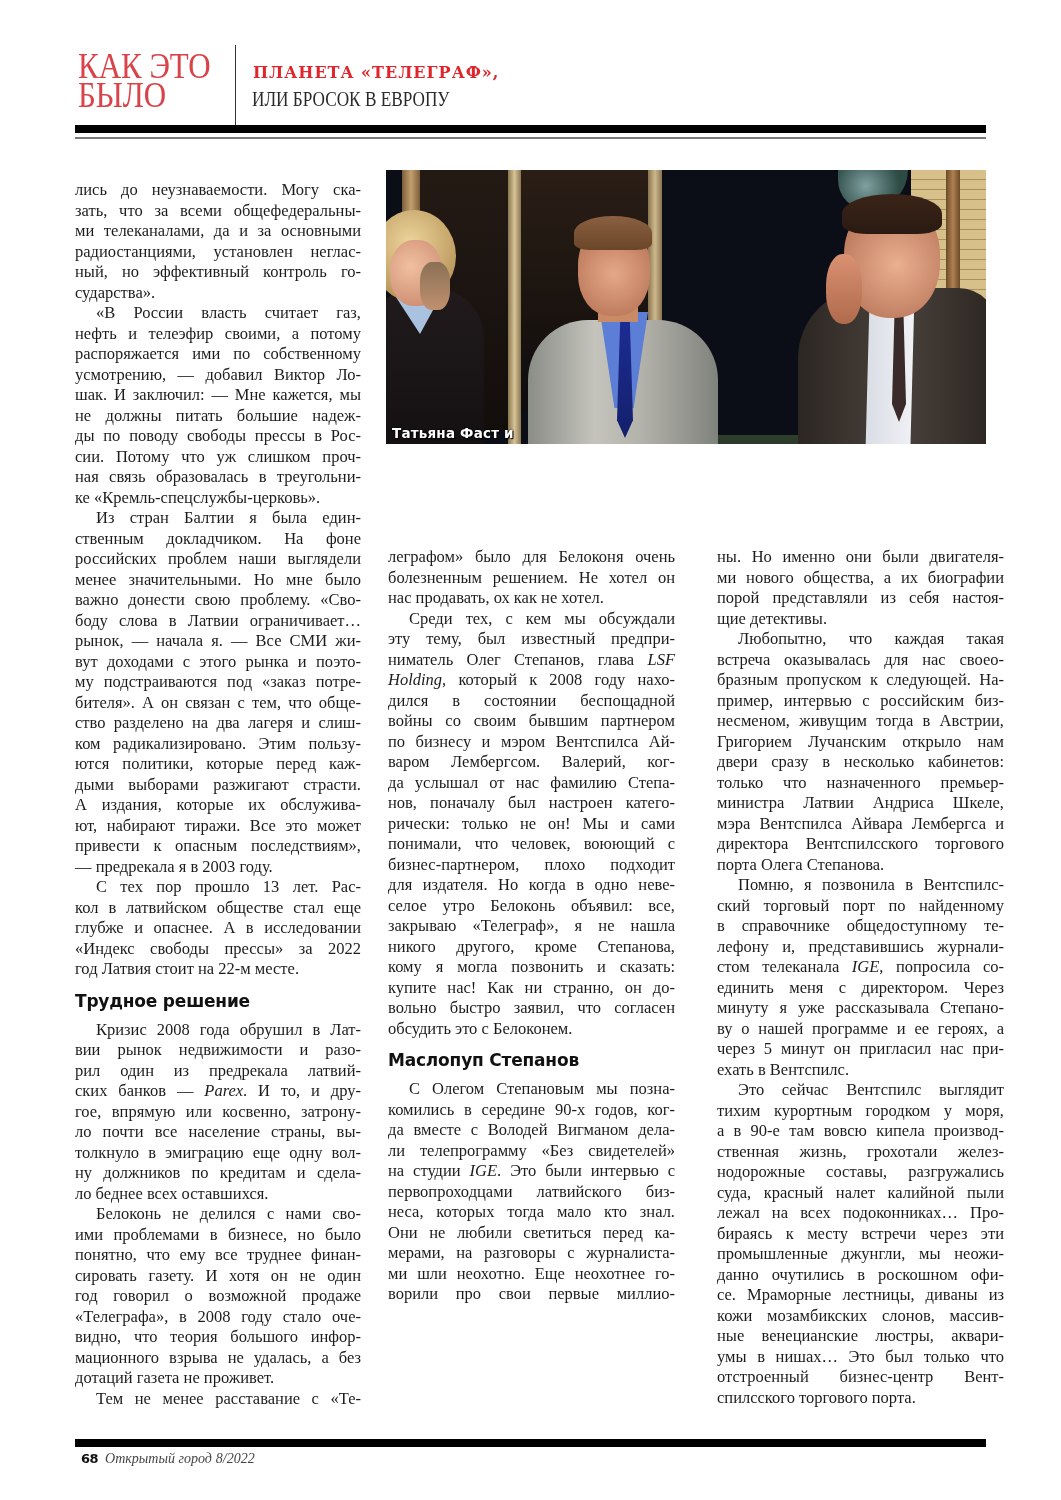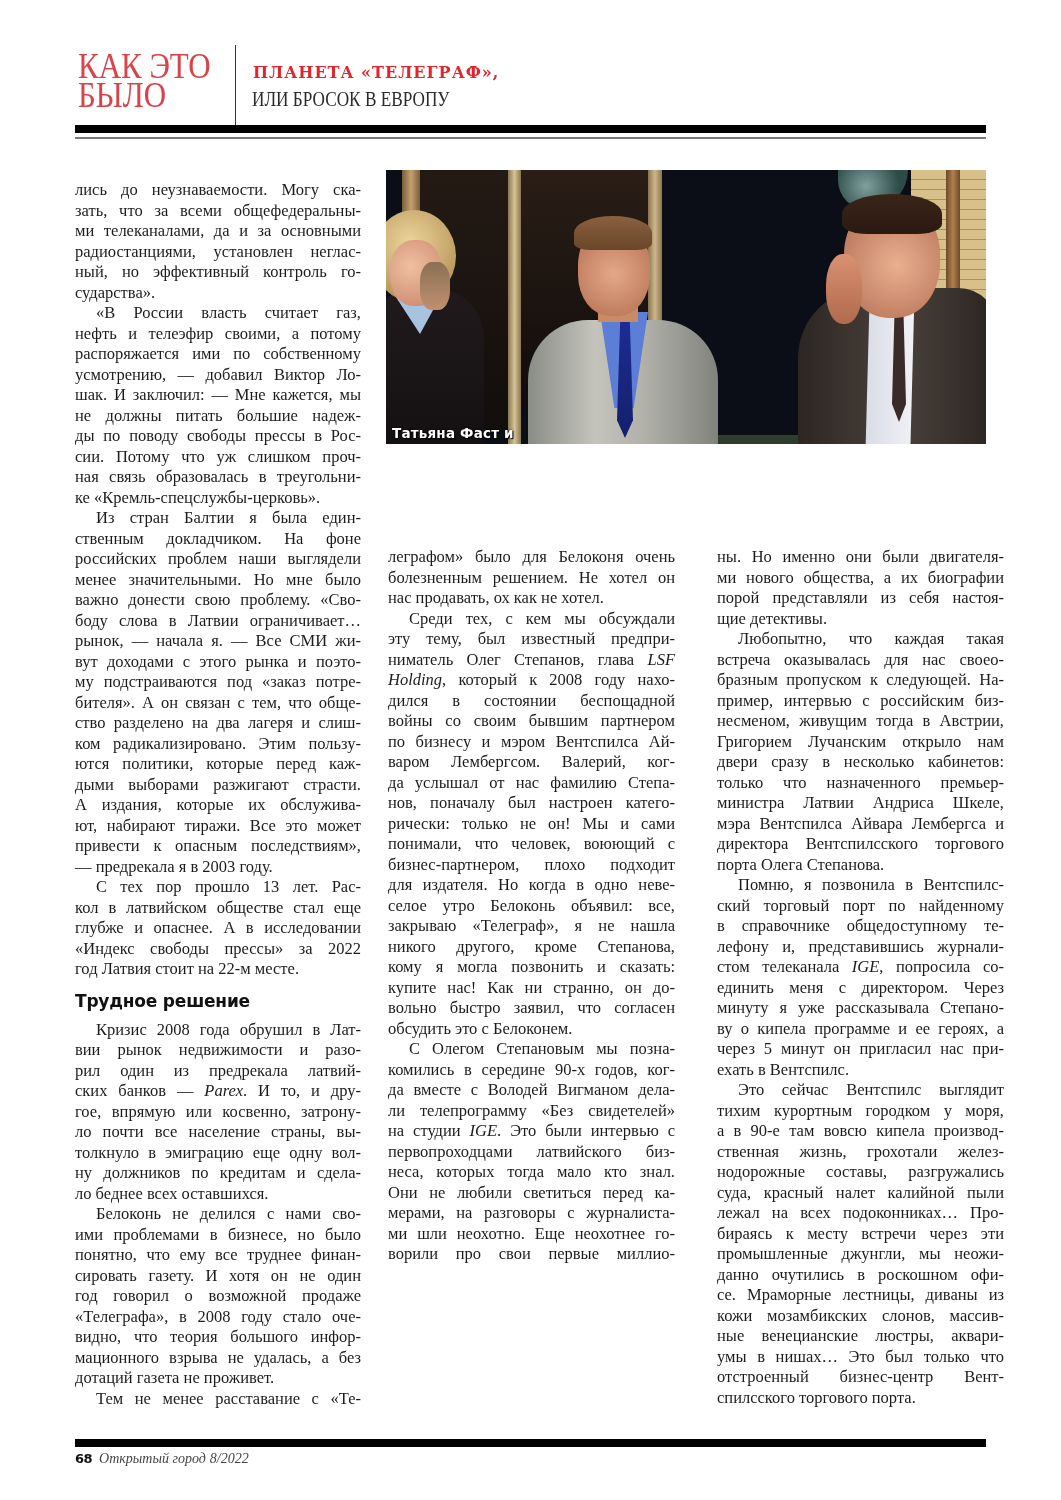--- a/index.html
+++ b/index.html
@@ -23,21 +23,21 @@
   .line .it { font-style:italic; }
 
   .subhead { font-family:"DejaVu Sans", sans-serif; font-weight:bold; font-size:17px; height:26px; line-height:26px; padding-top:8px; padding-bottom:6px; color:#111; letter-spacing:-0.2px; white-space:nowrap; }
 
   
   .photo { position:absolute; left:386px; top:170px; width:600px; height:274px; overflow:hidden; background:#0b0d17; }
   .ph { position:absolute; }
   .caption { position:absolute; left:6px; top:254px; font-family:"DejaVu Sans", sans-serif; font-weight:bold; font-size:13.5px; line-height:19px; color:#ffffff; text-shadow:0 0 2px #000, 1px 1px 1px #000; white-space:nowrap; letter-spacing:0.2px; }
 
   .footer-bar { position:absolute; left:75px; top:1439px; width:911px; height:8px; background:#000; }
-  .footer { position:absolute; left:75px; top:1449px; white-space:nowrap; line-height:18px; }
+  .footer { position:absolute; left:81px; top:1449px; white-space:nowrap; line-height:18px; }
   .footer .pg { font-family:"DejaVu Sans", sans-serif; font-weight:bold; font-size:13px; color:#111; letter-spacing:-0.5px; }
   .footer .mag { font-family:"Liberation Serif", serif; font-style:italic; font-size:14px; color:#444; margin-left:3px; }
   .footer .iss { font-family:"Liberation Serif", serif; font-style:italic; font-size:14px; color:#444; }
 </style>
 </head>
 <body>
 
 <div class="kicker">
   <div>КАК ЭТО</div>
   <div>БЫЛО</div>
@@ -188,20 +188,21 @@
       <div class="line">бизнес-партнером, плохо подходит</div>
       <div class="line">для издателя. Но когда в одно неве-</div>
       <div class="line">селое утро Белоконь объявил: все,</div>
       <div class="line">закрываю «Телеграф», я не нашла</div>
       <div class="line">никого другого, кроме Степанова,</div>
       <div class="line">кому я могла позвонить и сказать:</div>
       <div class="line">купите нас! Как ни странно, он до-</div>
       <div class="line">вольно быстро заявил, что согласен</div>
       <div class="line last">обсудить это с Белоконем.</div>
     </div>
+    <div class="subhead">Маслопуп Степанов</div>
     <div class="para">
       <div class="line indent">С Олегом Степановым мы позна-</div>
       <div class="line">комились в середине 90-х годов, ког-</div>
       <div class="line">да вместе с Володей Вигманом дела-</div>
       <div class="line">ли телепрограмму «Без свидетелей»</div>
       <div class="line"><span>на студии </span><span class="it">IGE</span><span>. Это были интервью с</span></div>
       <div class="line">первопроходцами латвийского биз-</div>
       <div class="line">неса, которых тогда мало кто знал.</div>
       <div class="line">Они не любили светиться перед ка-</div>
       <div class="line">мерами, на разговоры с журналиста-</div>
@@ -231,21 +232,21 @@
       <div class="line last">порта Олега Степанова.</div>
     </div>
     <div class="para">
       <div class="line indent">Помню, я позвонила в Вентспилс-</div>
       <div class="line">ский торговый порт по найденному</div>
       <div class="line">в справочнике общедоступному те-</div>
       <div class="line">лефону и, представившись журнали-</div>
       <div class="line"><span>стом телеканала </span><span class="it">IGE</span><span>, попросила со-</span></div>
       <div class="line">единить меня с директором. Через</div>
       <div class="line">минуту я уже рассказывала Степано-</div>
-      <div class="line">ву о кипела программе и ее героях, а</div>
+      <div class="line">ву о нашей программе и ее героях, а</div>
       <div class="line">через 5 минут он пригласил нас при-</div>
       <div class="line last">ехать в Вентспилс.</div>
     </div>
     <div class="para">
       <div class="line indent">Это сейчас Вентспилс выглядит</div>
       <div class="line">тихим курортным городком у моря,</div>
       <div class="line">а в 90-е там вовсю кипела производ-</div>
       <div class="line">ственная жизнь, грохотали желез-</div>
       <div class="line">нодорожные составы, разгружались</div>
       <div class="line">суда, красный налет калийной пыли</div>

